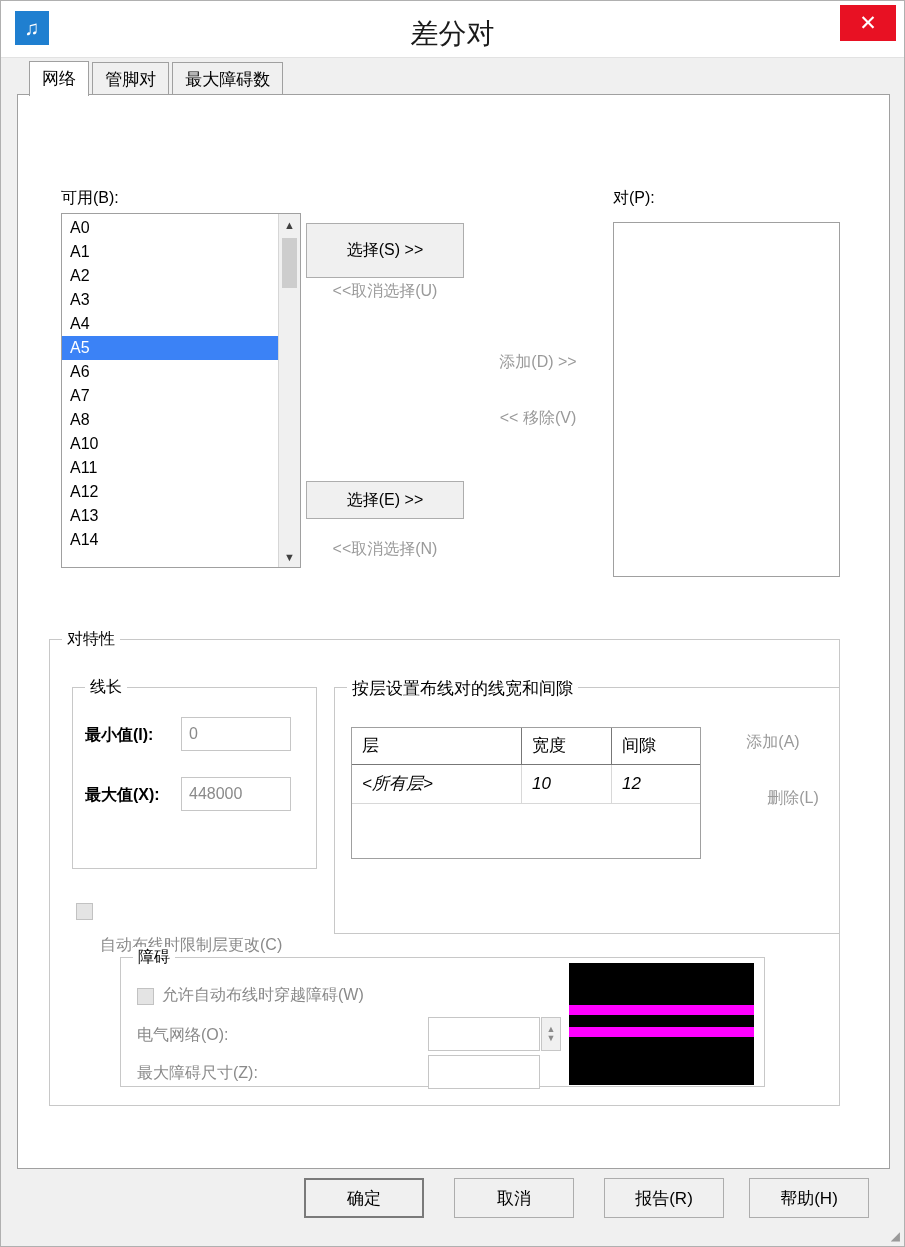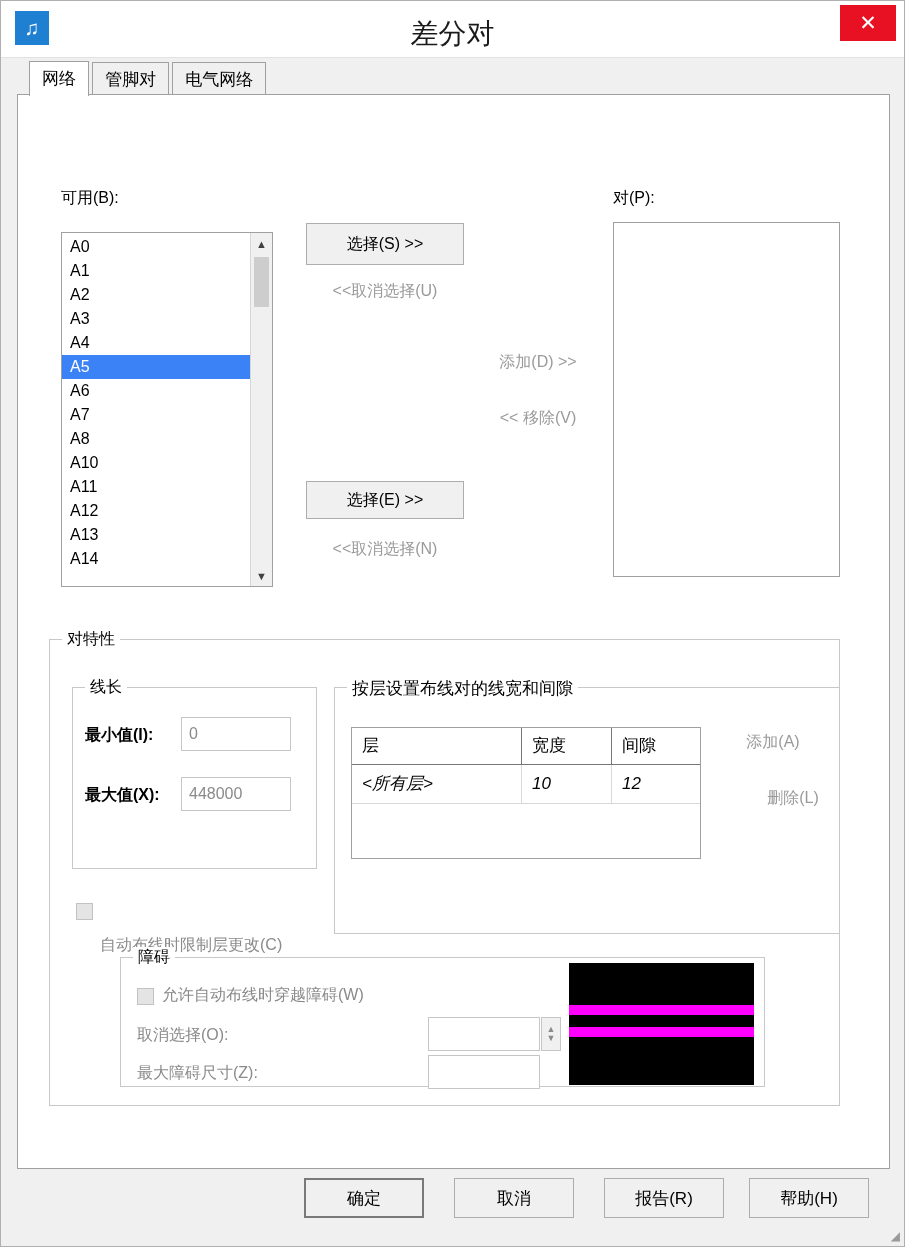--- a/index.html
+++ b/index.html
@@ -327,27 +327,27 @@
     <div class="title-icon">♫</div>
     <div class="title-text">差分对</div>
     <div class="close-btn">✕</div>
   </div>
 
   <div class="content">
 
     <div class="tabstrip">
       <div class="tab active">网络</div>
       <div class="tab">管脚对</div>
-      <div class="tab">电气网络</div>
+      <div class="tab">最大障碍数</div>
     </div>
 
     <div class="panel">
 
       <div class="label" style="left:43px; top:93px;">可用(B):</div>
-      <div class="listbox" style="left:43px; top:137px; width:212px; height:355px;">
+      <div class="listbox" style="left:43px; top:118px; width:240px; height:355px;">
         <div class="listitems">
           <div class="li">A0</div>
           <div class="li">A1</div>
           <div class="li">A2</div>
           <div class="li">A3</div>
           <div class="li">A4</div>
           <div class="li sel">A5</div>
           <div class="li">A6</div>
           <div class="li">A7</div>
           <div class="li">A8</div>
@@ -358,21 +358,21 @@
           <div class="li">A14</div>
 
         </div>
         <div class="scrollbar">
           <div class="sb-arrow up">▲</div>
           <div class="sb-thumb" style="top:24px; height:50px;"></div>
           <div class="sb-arrow down">▼</div>
         </div>
       </div>
 
-      <div class="btn" style="left:288px; top:128px; width:158px; height:42px;">选择(S) &gt;&gt;</div>
+      <div class="btn" style="left:288px; top:128px; width:158px; height:55px;">选择(S) &gt;&gt;</div>
       <div class="btn flat" style="left:288px; top:177px; width:158px; height:38px;">&lt;&lt;取消选择(U)</div>
       <div class="btn flat" style="left:450px; top:248px; width:140px; height:38px;">添加(D) &gt;&gt;</div>
       <div class="btn flat" style="left:450px; top:304px; width:140px; height:38px;">&lt;&lt; 移除(V)</div>
       <div class="btn" style="left:288px; top:386px; width:158px; height:38px;">选择(E) &gt;&gt;</div>
       <div class="btn flat" style="left:288px; top:435px; width:158px; height:38px;">&lt;&lt;取消选择(N)</div>
 
       <div class="label" style="left:595px; top:93px;">对(P):</div>
       <div class="listbox" style="left:595px; top:127px; width:227px; height:355px;">
         <div class="listitems" style="right:0;"></div>
       </div>
@@ -410,21 +410,21 @@
 
       <div class="btn flat" style="left:700px; top:628px; width:110px; height:38px;">添加(A)</div>
       <div class="btn flat" style="left:720px; top:684px; width:110px; height:38px;">删除(L)</div>
 
       <div class="group" style="left:102px; top:862px; width:645px; height:130px;"></div>
       <div class="group-title" style="left:115px; top:852px;">障碍</div>
 
       <div class="checkbox" style="left:119px; top:893px;"></div>
       <div class="label dim" style="left:144px; top:890px;">允许自动布线时穿越障碍(W)</div>
 
-      <div class="label dim" style="left:119px; top:930px;">取消选择(O):</div>
+      <div class="label dim" style="left:119px; top:930px;">电气网络(O):</div>
       <div class="input empty" style="left:410px; top:922px; width:112px; height:34px;"></div>
       <div class="spinner" style="left:523px; top:922px; height:34px;">
         <span>▲</span>
         <span>▼</span>
       </div>
 
       <div class="label dim" style="left:119px; top:968px;">最大障碍尺寸(Z):</div>
       <div class="input empty" style="left:410px; top:960px; width:112px; height:34px;"></div>
 
       <div class="preview" style="left:551px; top:868px; width:185px; height:122px;">

